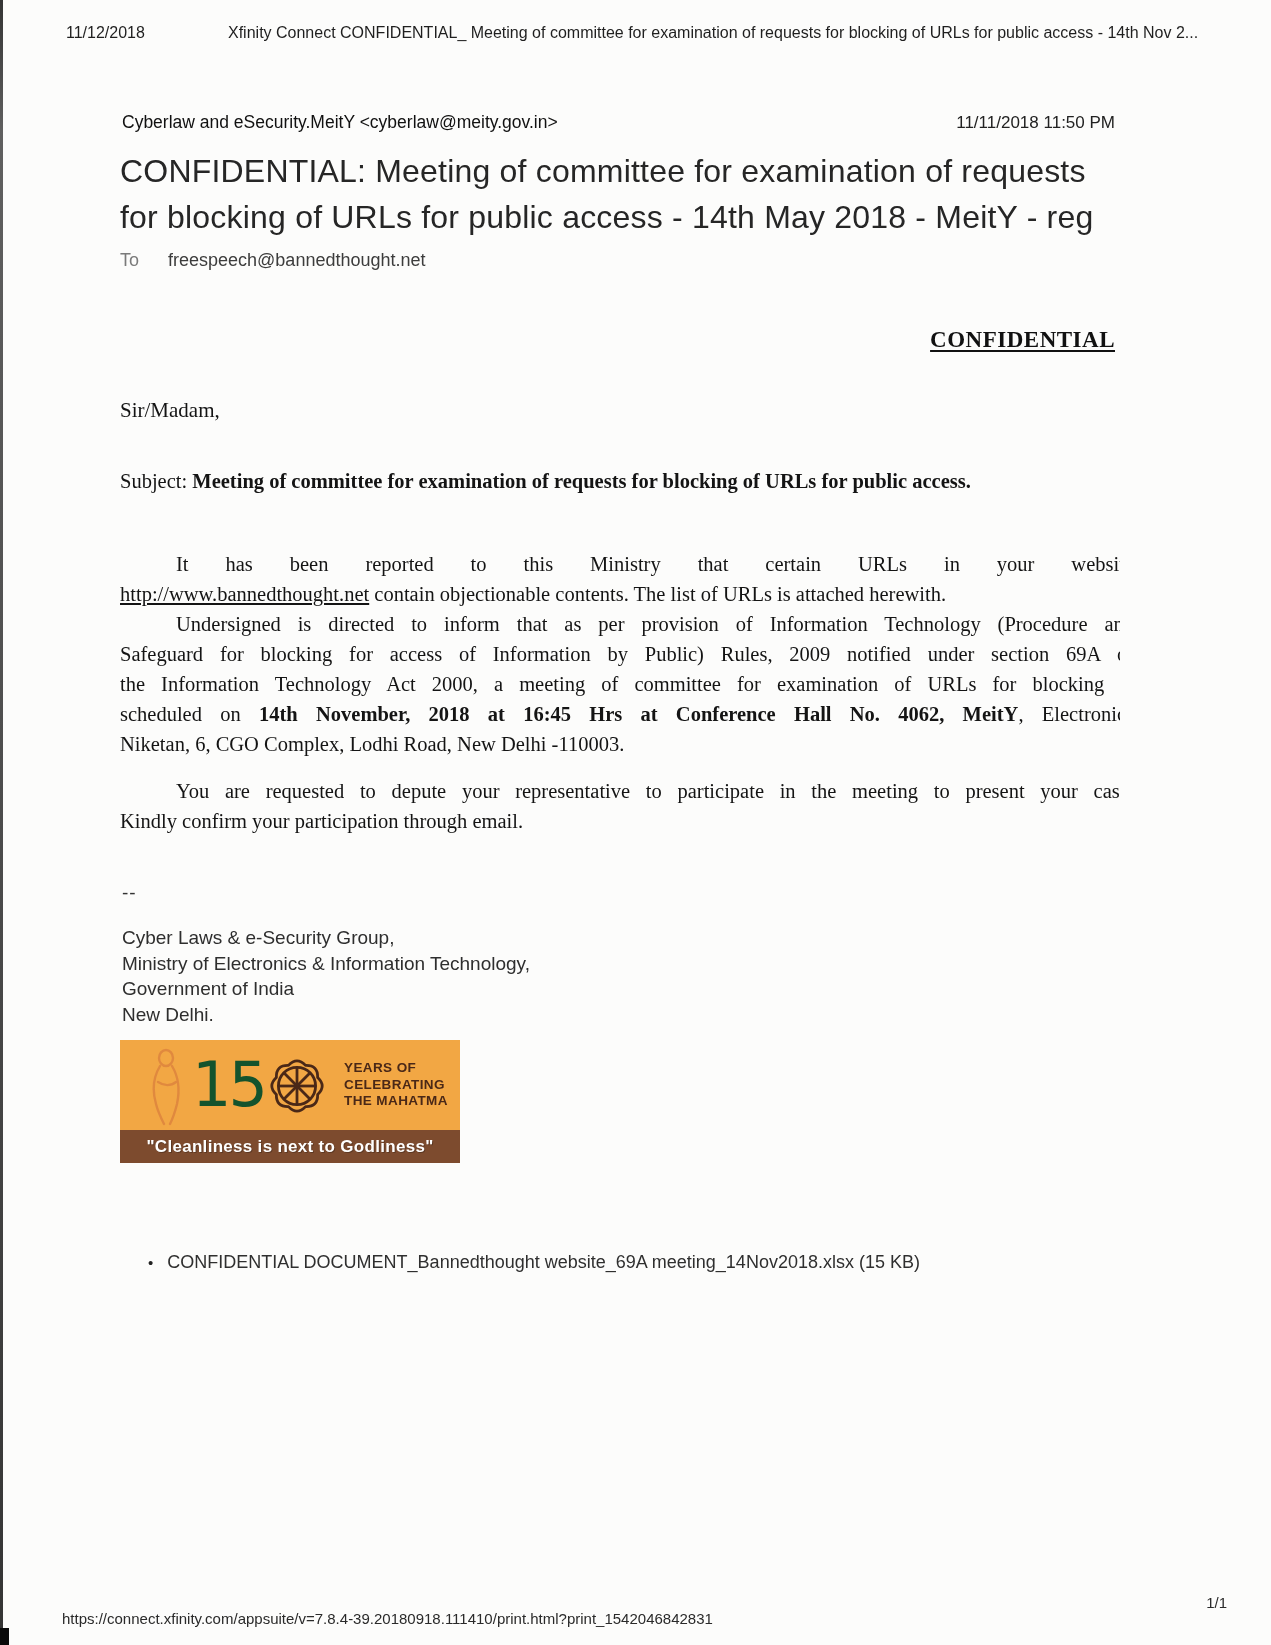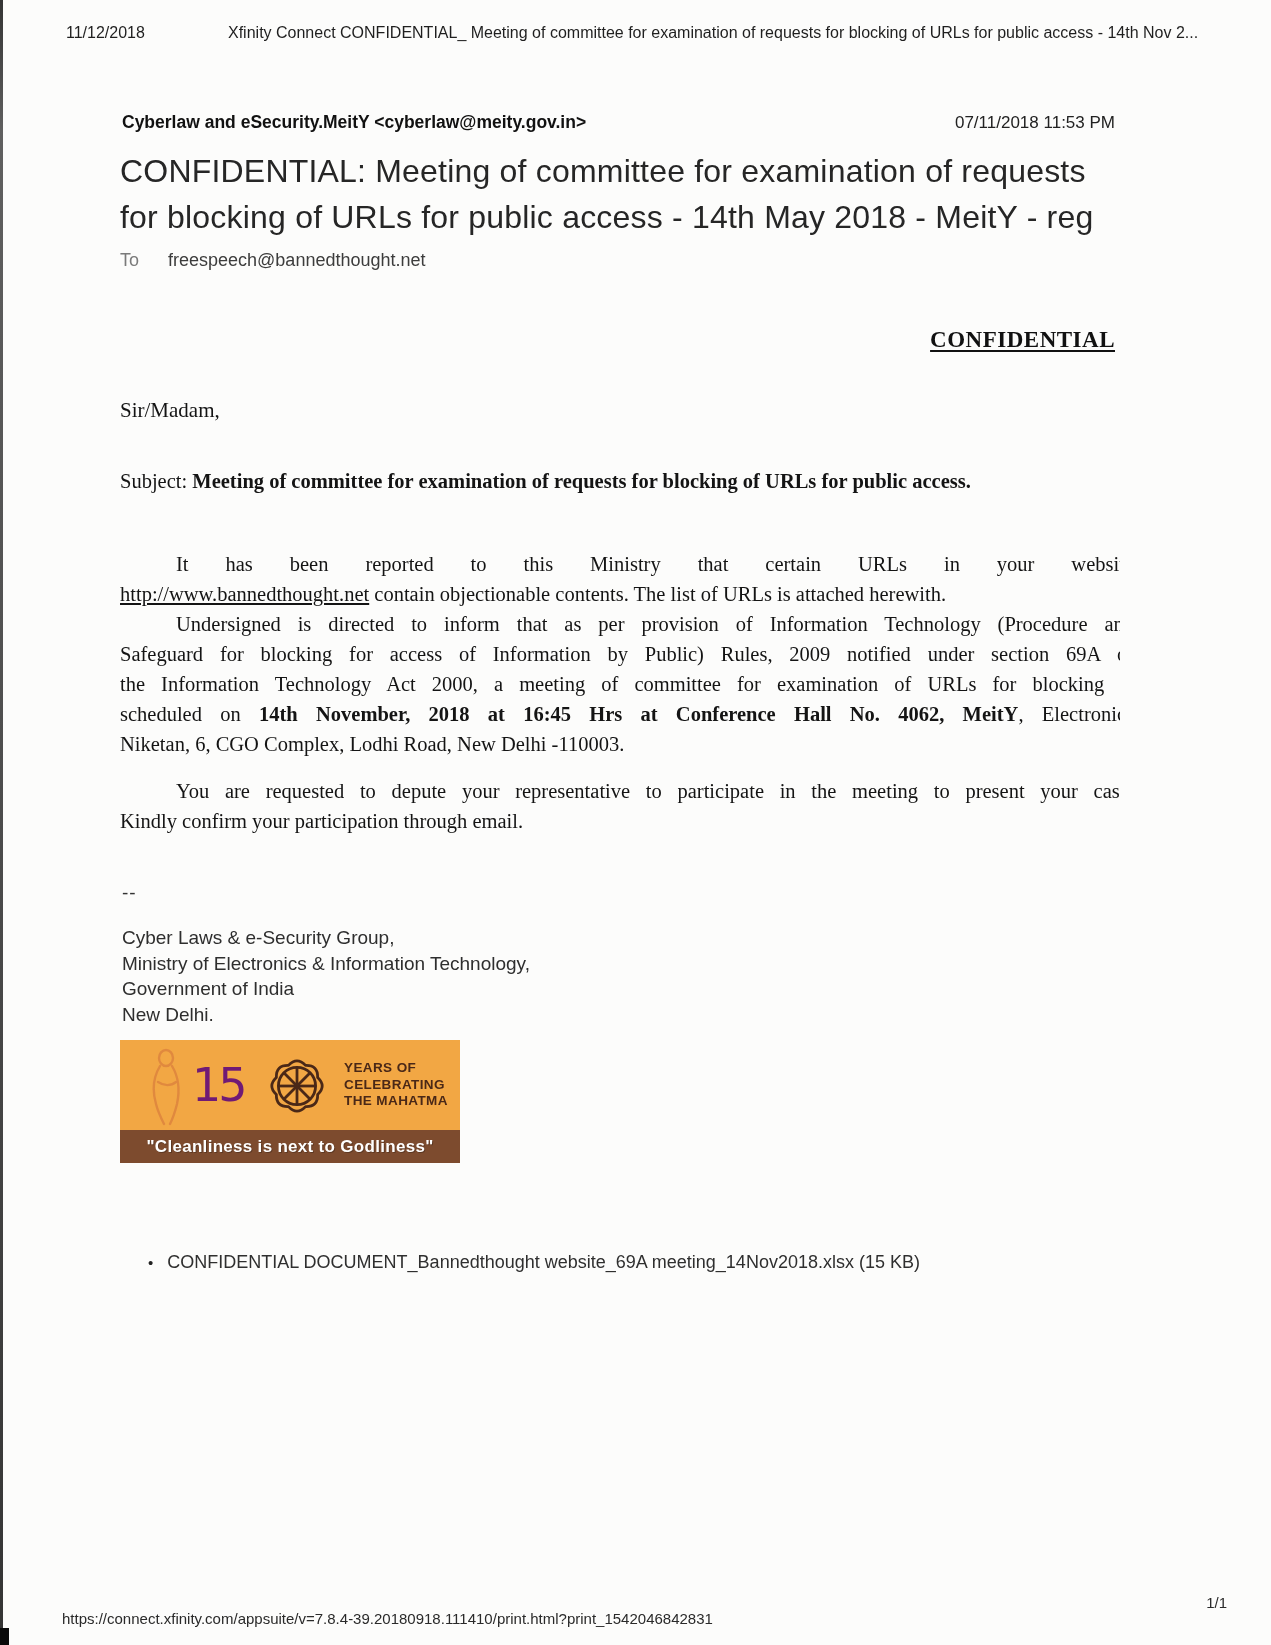--- a/index.html
+++ b/index.html
@@ -17,21 +17,21 @@
   
   .print-top { position:absolute; top:24px; left:0; width:1271px; font-size:16px; color:#1f1f1f; }
   .print-top .pdate { position:absolute; left:66px; top:0; }
   .print-top .ptitle { position:absolute; left:228px; top:0; width:1000px; white-space:nowrap; overflow:hidden; }
   .print-footer { position:absolute; top:1594px; left:0; width:1271px; font-size:15px; color:#2a2a2a; }
   .print-footer .purl { position:absolute; left:62px; top:16px; }
   .print-footer .ppage { position:absolute; right:44px; top:0;text-align:center; }
 
   
   .sender-row { position:absolute; top:112px; left:122px; width:993px; }
-  .sender { font-weight:bold; font-size:17.5px; color:#111; }
+  .sender { font-weight:normal; font-size:17.5px; color:#111; }
   .sent-date { position:absolute; right:0; top:1px; font-size:17px; font-weight:normal; color:#222; }
   .mail-title { position:absolute; top:148px; left:120px; width:1000px;
     font-size:32px; line-height:46px; color:#262626; letter-spacing:.2px; }
   .to-line { position:absolute; top:250px; left:120px; font-size:18px; }
   .to-line .to-label { color:#7a7a7a; }
   .to-line .to-addr { color:#3c3c3c;margin-left:24px; }
 
   
   .serif { font-family:"Liberation Serif", serif; color:#141414; }
   .classification { position:absolute; top:327px; left:120px; width:995px; text-align:right;
@@ -51,22 +51,22 @@
   .bline .bold { font-weight:bold; }
   .ulink { text-decoration:underline; text-underline-offset:2px; cursor:pointer; }
 
   .sig-sep { position:absolute; top:882px; left:122px; font-size:19px; color:#333; letter-spacing:1px; }
   .signature { position:absolute; top:925px; left:122px; font-size:19px; line-height:25.5px; color:#2e2e2e; }
 
   
   .banner { position:absolute; top:1040px; left:120px; width:340px; }
   .banner-top { position:relative; height:90px; background:#f2a744; overflow:hidden; }
   .gandhi-sketch { position:absolute; left:24px; top:4px; opacity:.55; }
-  .banner-num { position:absolute; left:72px; top:14px; font-size:46px; line-height:62px;
-    color:#701a75; font-family:"DejaVu Sans", sans-serif; font-weight:500; letter-spacing:-3px; }
+  .banner-num { position:absolute; left:72px; top:14px; font-size:62px; line-height:62px;
+    color:#14532d; font-family:"DejaVu Sans", sans-serif; font-weight:500; letter-spacing:-3px; }
   .wheel { position:absolute; left:146px; top:15px; }
   .banner-text { position:absolute; left:224px; top:20px; font-size:13.5px; font-weight:bold;
     color:#4a2817; line-height:16.5px; letter-spacing:.4px; }
   .banner-strip { height:33px; background:#7d4b2e; color:#ffffff; font-weight:bold;
     font-size:17px; text-align:center; line-height:33px; letter-spacing:.3px;
     text-shadow:1px 1px 0 rgba(0,0,0,.25); }
 
   
   .attachments { position:absolute; top:1252px; left:148px; font-size:18px; color:#2f2f2f; }
   .attach-row { display:flex; align-items:baseline; }
@@ -80,21 +80,21 @@
   <div class="scan-edge"></div>
   <div class="scan-blob"></div>
 
   <div class="print-top">
     <span class="pdate">11/12/2018</span>
     <span class="ptitle">Xfinity Connect CONFIDENTIAL_ Meeting of committee for examination of requests for blocking of URLs for public access - 14th Nov 2...</span>
   </div>
 
   <div class="sender-row">
     <span class="sender">Cyberlaw and eSecurity.MeitY &lt;cyberlaw@meity.gov.in&gt;</span>
-    <span class="sent-date">07/11/2018 11:53 PM</span>
+    <span class="sent-date">11/11/2018 11:50 PM</span>
   </div>
 
   <div class="mail-title">
     <div>CONFIDENTIAL: Meeting of committee for examination of requests</div>
     <div>for blocking of URLs for public access - 14th May 2018 - MeitY - reg</div>
   </div>
 
   <div class="to-line">
     <span class="to-label">To</span>
     <span class="to-addr">freespeech@bannedthought.net</span>

